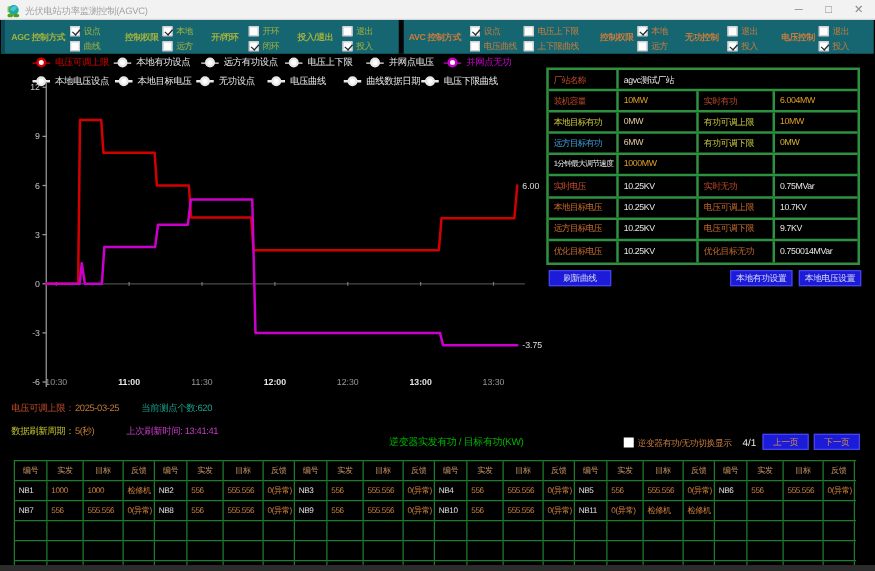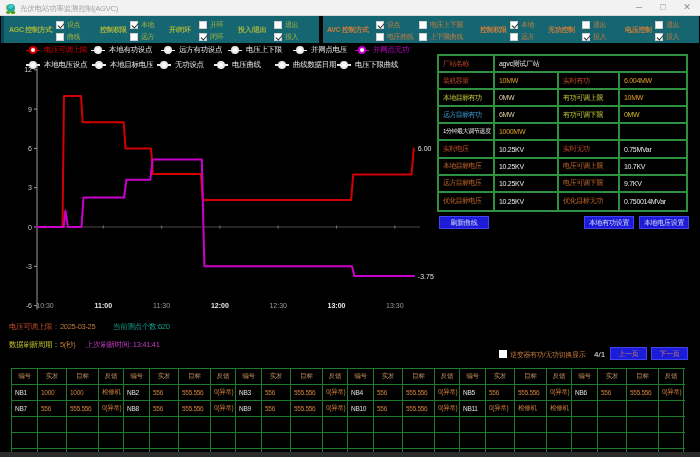--- a/index.html
+++ b/index.html
@@ -358,22 +358,23 @@
 
   <div class="btn" style="left:439px;top:216px;width:50px;height:13px">刷新曲线</div>
   <div class="btn" style="left:584px;top:216px;width:50px;height:13px">本地有功设置</div>
   <div class="btn" style="left:639px;top:216px;width:50px;height:13px">本地电压设置</div>
 
   <span class="stat" style="left:9px;top:322px;color:#c04a28">电压可调上限：</span>
   <span class="stat" style="left:60px;top:322px;color:#c07a3a">2025-03-25</span>
   <span class="stat" style="left:113px;top:322px;color:#17a08c">当前测点个数:620</span>
   <span class="stat" style="left:9px;top:340px;color:#c2c232">数据刷新周期：</span>
   <span class="stat" style="left:60px;top:340px;color:#c07a3a">5(秒)</span>
-  <span class="stat" style="left:86px;top:340px;color:#c33cc3">上次刷新时间: 13:41:41</span>
-
+  <span class="stat" style="left:101px;top:340px;color:#c33cc3">上次刷新时间: 13:41:41</span>
+
+  <div class="inv-title">逆变器实发有功 / 目标有功(KW)</div>
   <div class="pager-box"></div>
   <span class="pager-label">逆变器有功/无功切换显示</span>
   <span class="pager-num">4/1</span>
   <div class="btn pager" style="left:610px;top:347px;width:37px;height:13px">上一页</div>
   <div class="btn pager" style="left:651px;top:347px;width:37px;height:13px">下一页</div>
 
   <div id="inv-table">
       <div class="inv-row">
         <div class="inv-cell hd" style="width: 26px;">编号</div>
         <div class="inv-cell hd" style="width: 29px;">实发</div>

